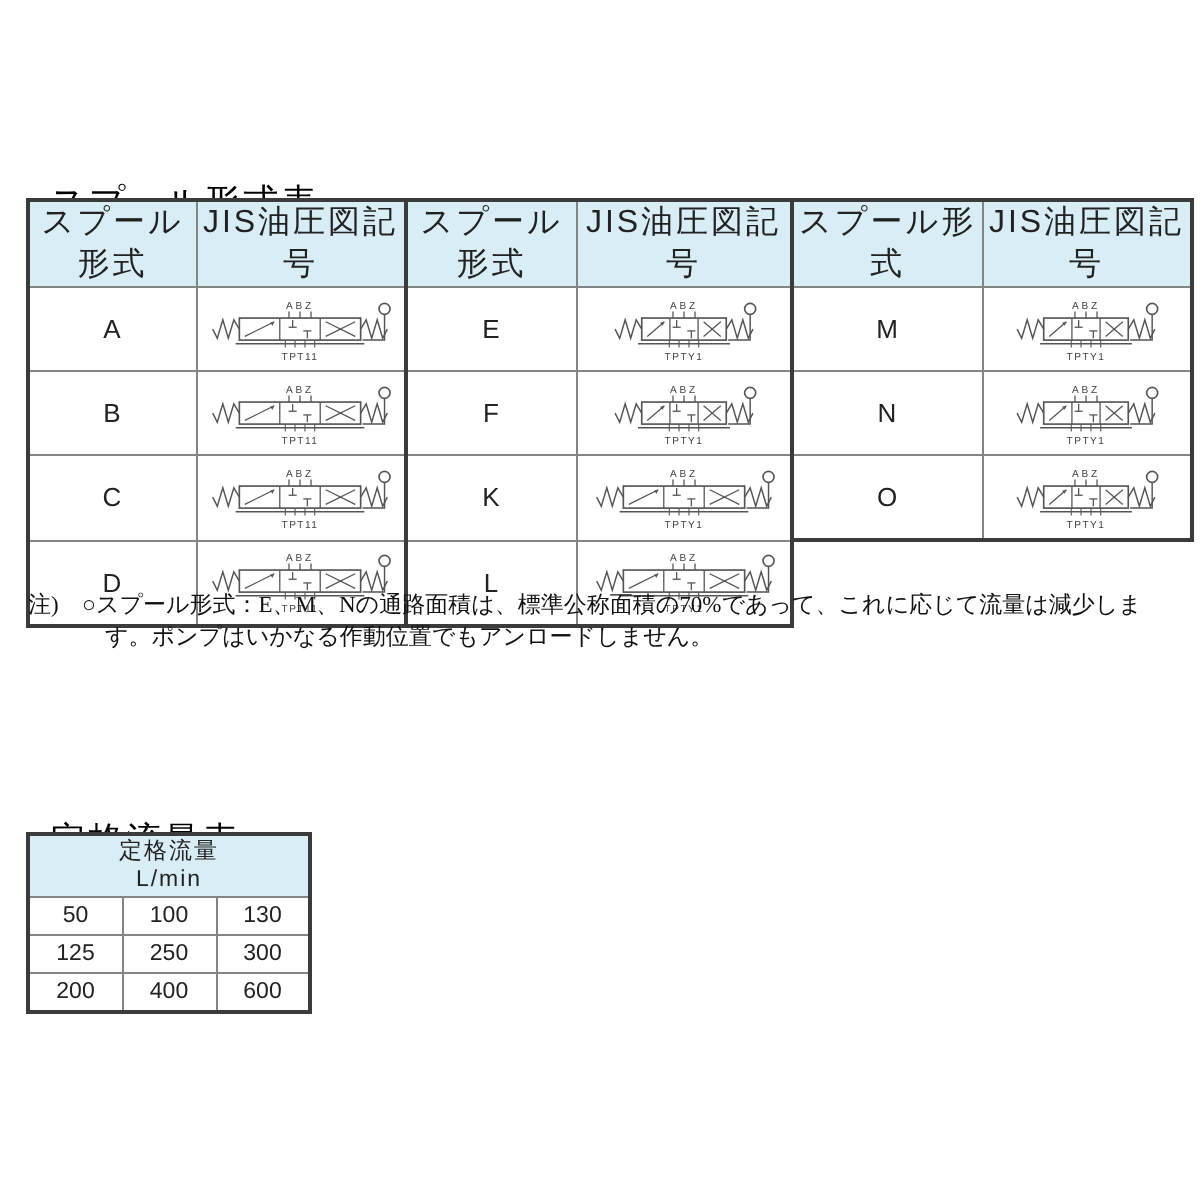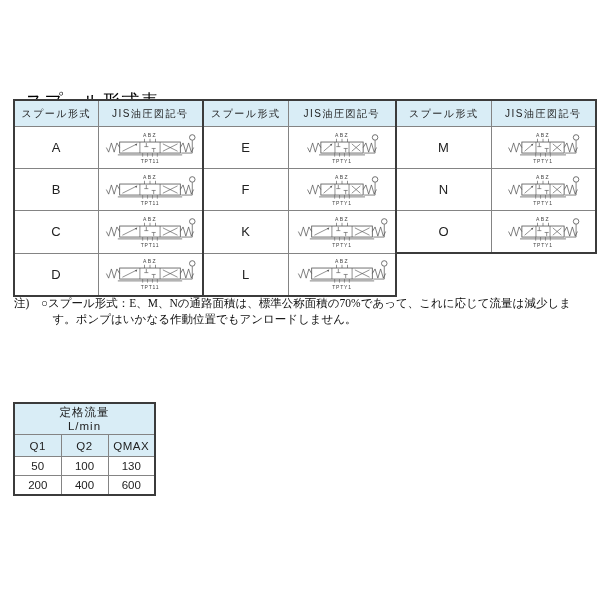--- a/index.html
+++ b/index.html
@@ -21,41 +21,41 @@
   .t-spool{left:13px;top:77px;}
   .t-flow{left:13px;top:396px;}
 
   table{border-collapse:collapse;table-layout:fixed;}
   .spool-table{position:absolute;left:13px;top:99px;width:582px;}
   .spool-table th,.spool-table td{
     border:1px solid var(--grid);padding:0;text-align:center;vertical-align:middle;
     overflow:hidden;
   }
   .spool-table th{
-    background:var(--hdr-bg);font-weight:normal;font-size:10px;height:25px;
+    background:var(--hdr-bg);font-weight:normal;font-size:16px;height:25px;
     letter-spacing:1.5px;color:#222;
   }
   .spool-table td{height:41px;}
   td.letter{font-size:13px;color:#222;letter-spacing:0.5px;}
   td.sym svg{display:block;margin:0 auto;}
   td.blank{border:none;background:#fff;}
   .thick-t{border-top:2px solid var(--bd) !important;}
   .thick-l{border-left:2px solid var(--bd) !important;}
   .thick-b{border-bottom:2px solid var(--bd) !important;}
   .sep{border-right:2px solid var(--bd) !important;}
 
   .notes{
     position:absolute;left:14px;top:296px;width:575px;display:flex;
     font-family:"Liberation Serif", serif;font-size:11.5px;line-height:15.5px;color:#111;
   }
   .note-prefix{flex:0 0 27px;}
   .note-items{flex:1;}
   .note-item{padding-left:1em;text-indent:-1em;}
 
-  .flow-table{position:absolute;left:13px;top:402px;width:141px;font-size:11.5px;padding-left:40px;}
+  .flow-table{position:absolute;left:13px;top:416px;width:141px;font-size:11.5px;padding-left:40px;}
   .flow-table th,.flow-table td{
     border:1px solid var(--grid);padding:0;text-align:center;vertical-align:middle;color:#222;
   }
   .flow-table th{background:var(--hdr-bg);font-weight:normal;}
   .fhdr{height:30px;line-height:14px;letter-spacing:1px;}
   .fcol{height:21px;letter-spacing:0.5px;}
   .flow-table td{height:18px;}
 </style>
 </head>
 <body>
@@ -442,33 +442,33 @@
         <col style="width:47px">
         <col style="width:47px">
       </colgroup>
     <thead>
       <tr>
         <th colspan="3" class="fhdr thick-t thick-l sep">
           <div>定格流量</div>
           <div>L/min</div>
         </th>
       </tr>
-      <tr id="flow-cols">
-          <th class="fcol thick-l">Q1</th>
-          <th class="fcol">Q2</th>
-          <th class="fcol sep">QMAX</th>
-        </tr>
     </thead>
     <tbody id="flow-body">
         <tr>
           <td class="thick-l">50</td>
           <td>100</td>
           <td class=" sep">130</td>
         </tr>
         <tr>
+          <td class="thick-l">125</td>
+          <td>250</td>
+          <td class=" sep">300</td>
+        </tr>
+        <tr>
           <td class="thick-l thick-b">200</td>
           <td class=" thick-b">400</td>
           <td class=" sep thick-b">600</td>
         </tr>
       </tbody>
   </table>
 
 </div>
 
 </body></html>

